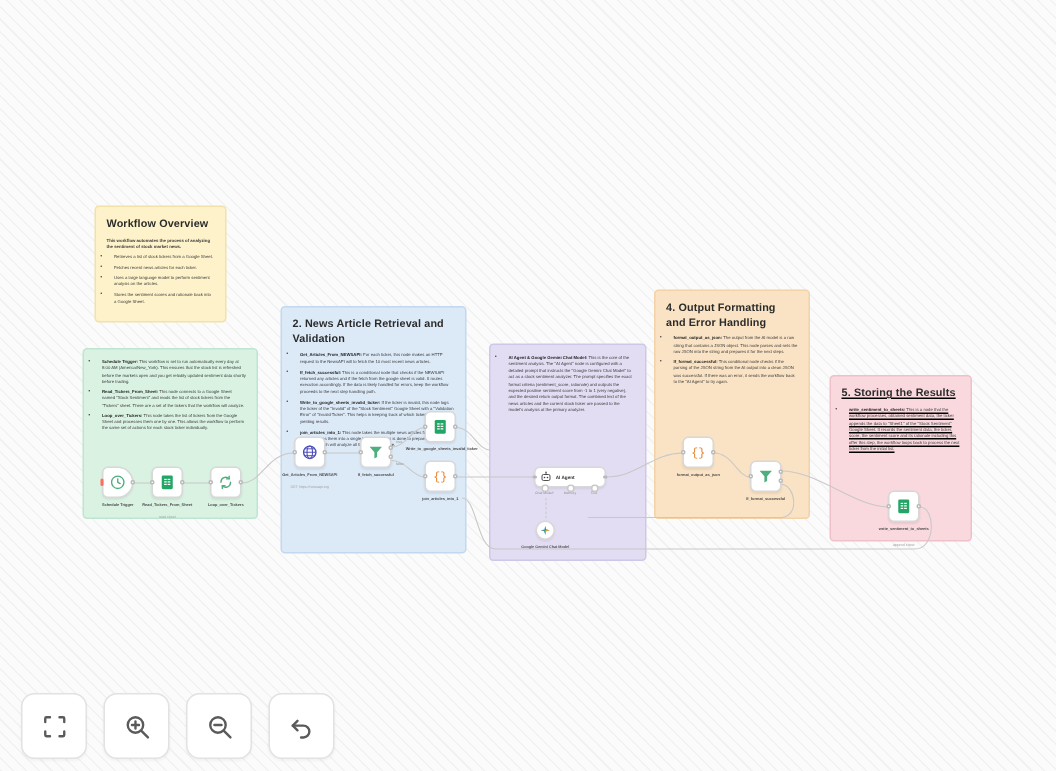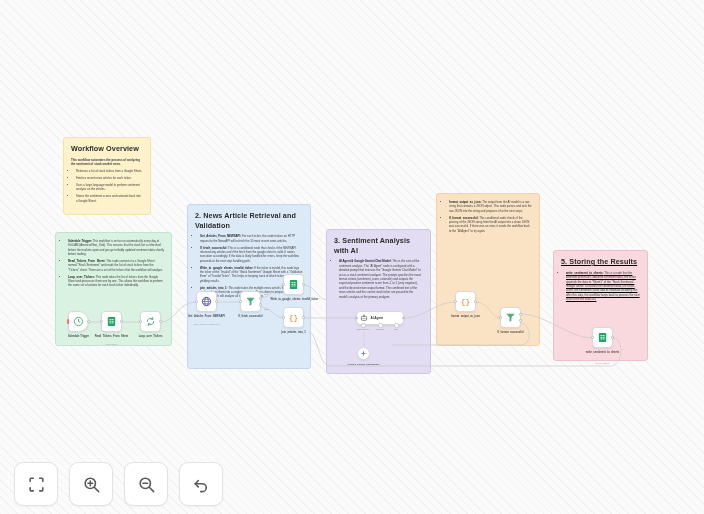--- a/index.html
+++ b/index.html
@@ -219,27 +219,27 @@
     <h3>2. News Article Retrieval and Validation</h3>
     <ul>
       <li><b>Get_Articles_From_NEWSAPI:</b> For each ticker, this node makes an HTTP request to the NewsAPI will to fetch the 10 most recent news articles.</li>
       <li><b>If_fetch_successful:</b> This is a conditional node that checks if the NEWSAPI returned any articles and if the fetch from the google sheet is valid. It routes execution accordingly. If the data is likely handled for errors, keep the workflow proceeds to the next step handling path.</li>
       <li><b>Write_to_google_sheets_invalid_ticker:</b> If the ticker is invalid, this node logs the ticker of the "Invalid" of the "Stock Sentiment" Google Sheet with a "Validation Error" of "Invalid Ticker". This helps in keeping track of which tickers are not yielding results.</li>
       <li><b>join_articles_into_1:</b> This node takes the multiple news articles for a valid ticker and combines them into a single text string. This is done to prepare the model for analysis, which will analyze all the articles at once.</li>
     </ul>
   </div>
 
   <div class="sticky note-purple" style="left:326px; top:229px; width:105px; height:145px;">
-    <h3>3. Sentiment Analysis with AI</h3>
     <ul>
       <li><b>AI Agent &amp; Google Gemini Chat Model:</b> This is the core of the sentiment analysis. The "AI Agent" node is configured with a detailed prompt that instructs the "Google Gemini Chat Model" to act as a stock sentiment analyzer. The prompt specifies the exact format criteria (sentiment_score, rationale) and outputs the expected positive sentiment score from -1 to 1 (very negative), and the desired return output format. The combined text of the news articles and the current stock ticker are passed to the model's analysis at the primary analyzer.</li>
     </ul>
   </div>
 
   <div class="sticky note-orange" style="left:436px; top:193px; width:104px; height:153px;">
+    <h3>4. Output Formatting and Error Handling</h3>
     <ul>
       <li><b>format_output_as_json:</b> The output from the AI model is a raw string that contains a JSON object. This node parses and sets the raw JSON into the string and prepares it for the next steps.</li>
       <li><b>If_format_successful:</b> This conditional node checks if the parsing of the JSON string from the AI output into a clean JSON was successful. If there was an error, it sends the workflow back to the "AI Agent" to try again.</li>
     </ul>
   </div>
 
   <div class="sticky note-pink" style="left:553px; top:250px; width:95px; height:111px;">
     <h3>5. Storing the Results</h3>
     <ul>
       <li><b>write_sentiment_to_sheets:</b> This is a node that the workflow processes, obtained sentiment data, the ticker appends the data to "Sheet1" of the "Stock Sentiment" Google Sheet. It records the sentiment data, the ticker, score, the sentiment score and its rationale including this offer this step, the workflow loops back to process the next ticker from the initial list.</li>

